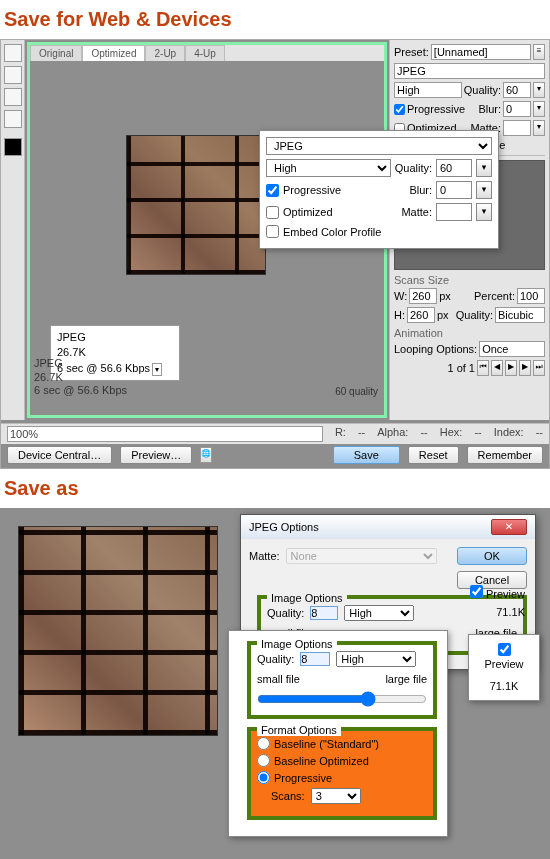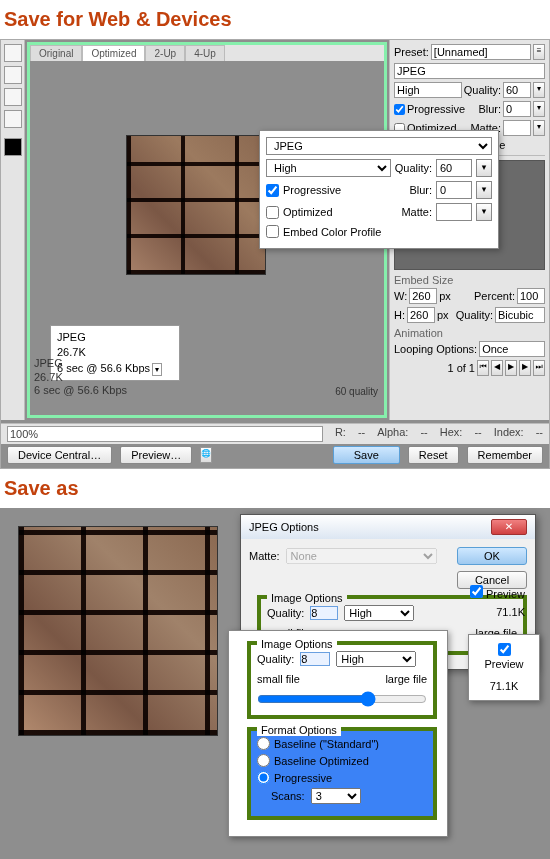--- a/index.html
+++ b/index.html
@@ -129,21 +129,21 @@
         <label style="margin-left:auto">Matte:</label>
         <div class="mini-input" style="background:#fff"></div>
         <div class="mini-dd">▾</div>
       </div>
       <div class="sfwd-row">
         <input type="checkbox" class="chk" style="">
         <label>Embed Color Profile</label>
       </div>
       <hr>
       <div style="height:110px;background:#6a6a6a;border:1px solid #555;margin-bottom:4px"></div>
-      <div class="hdr">Embed Size</div>
+      <div class="hdr">Scans Size</div>
       <div class="sfwd-row">
         <label>W:</label>
         <input class="mini-input" value="260" style="">
         <span>px</span>
         <label style="margin-left:auto">Percent:</label>
         <input class="mini-input" value="100" style="">
       </div>
       <div class="sfwd-row">
         <label>H:</label>
         <input class="mini-input" value="260" style="">
@@ -265,21 +265,21 @@
         <label>Quality:</label>
         <input type="text" style="width: 30px; border: 1px solid rgb(106, 160, 224); background: rgb(234, 242, 255);" value="8">
         <select class="native" style="width:80px"><option>High</option></select>
       </div>
       <div class="dlg-row" style="justify-content:space-between;font-size:11px">
         <span>small file</span>
         <span>large file</span>
       </div>
       <input type="range" min="0" max="12" value="8" class="slider" style="">
     </div>
-    <div class="fieldset" style="background:#3b82f6;margin-top:8px">
+    <div class="fieldset" style="background:#f97316;margin-top:8px">
       <div class="legend" style="background:#fff">Format Options</div>
       <div class="radio-row">
           <input type="radio" name="fo" style="">
           <span>Baseline ("Standard")</span>
         </div>
       <div class="radio-row">
           <input type="radio" name="fo" style="">
           <span>Baseline Optimized</span>
         </div>
       <div class="radio-row">

